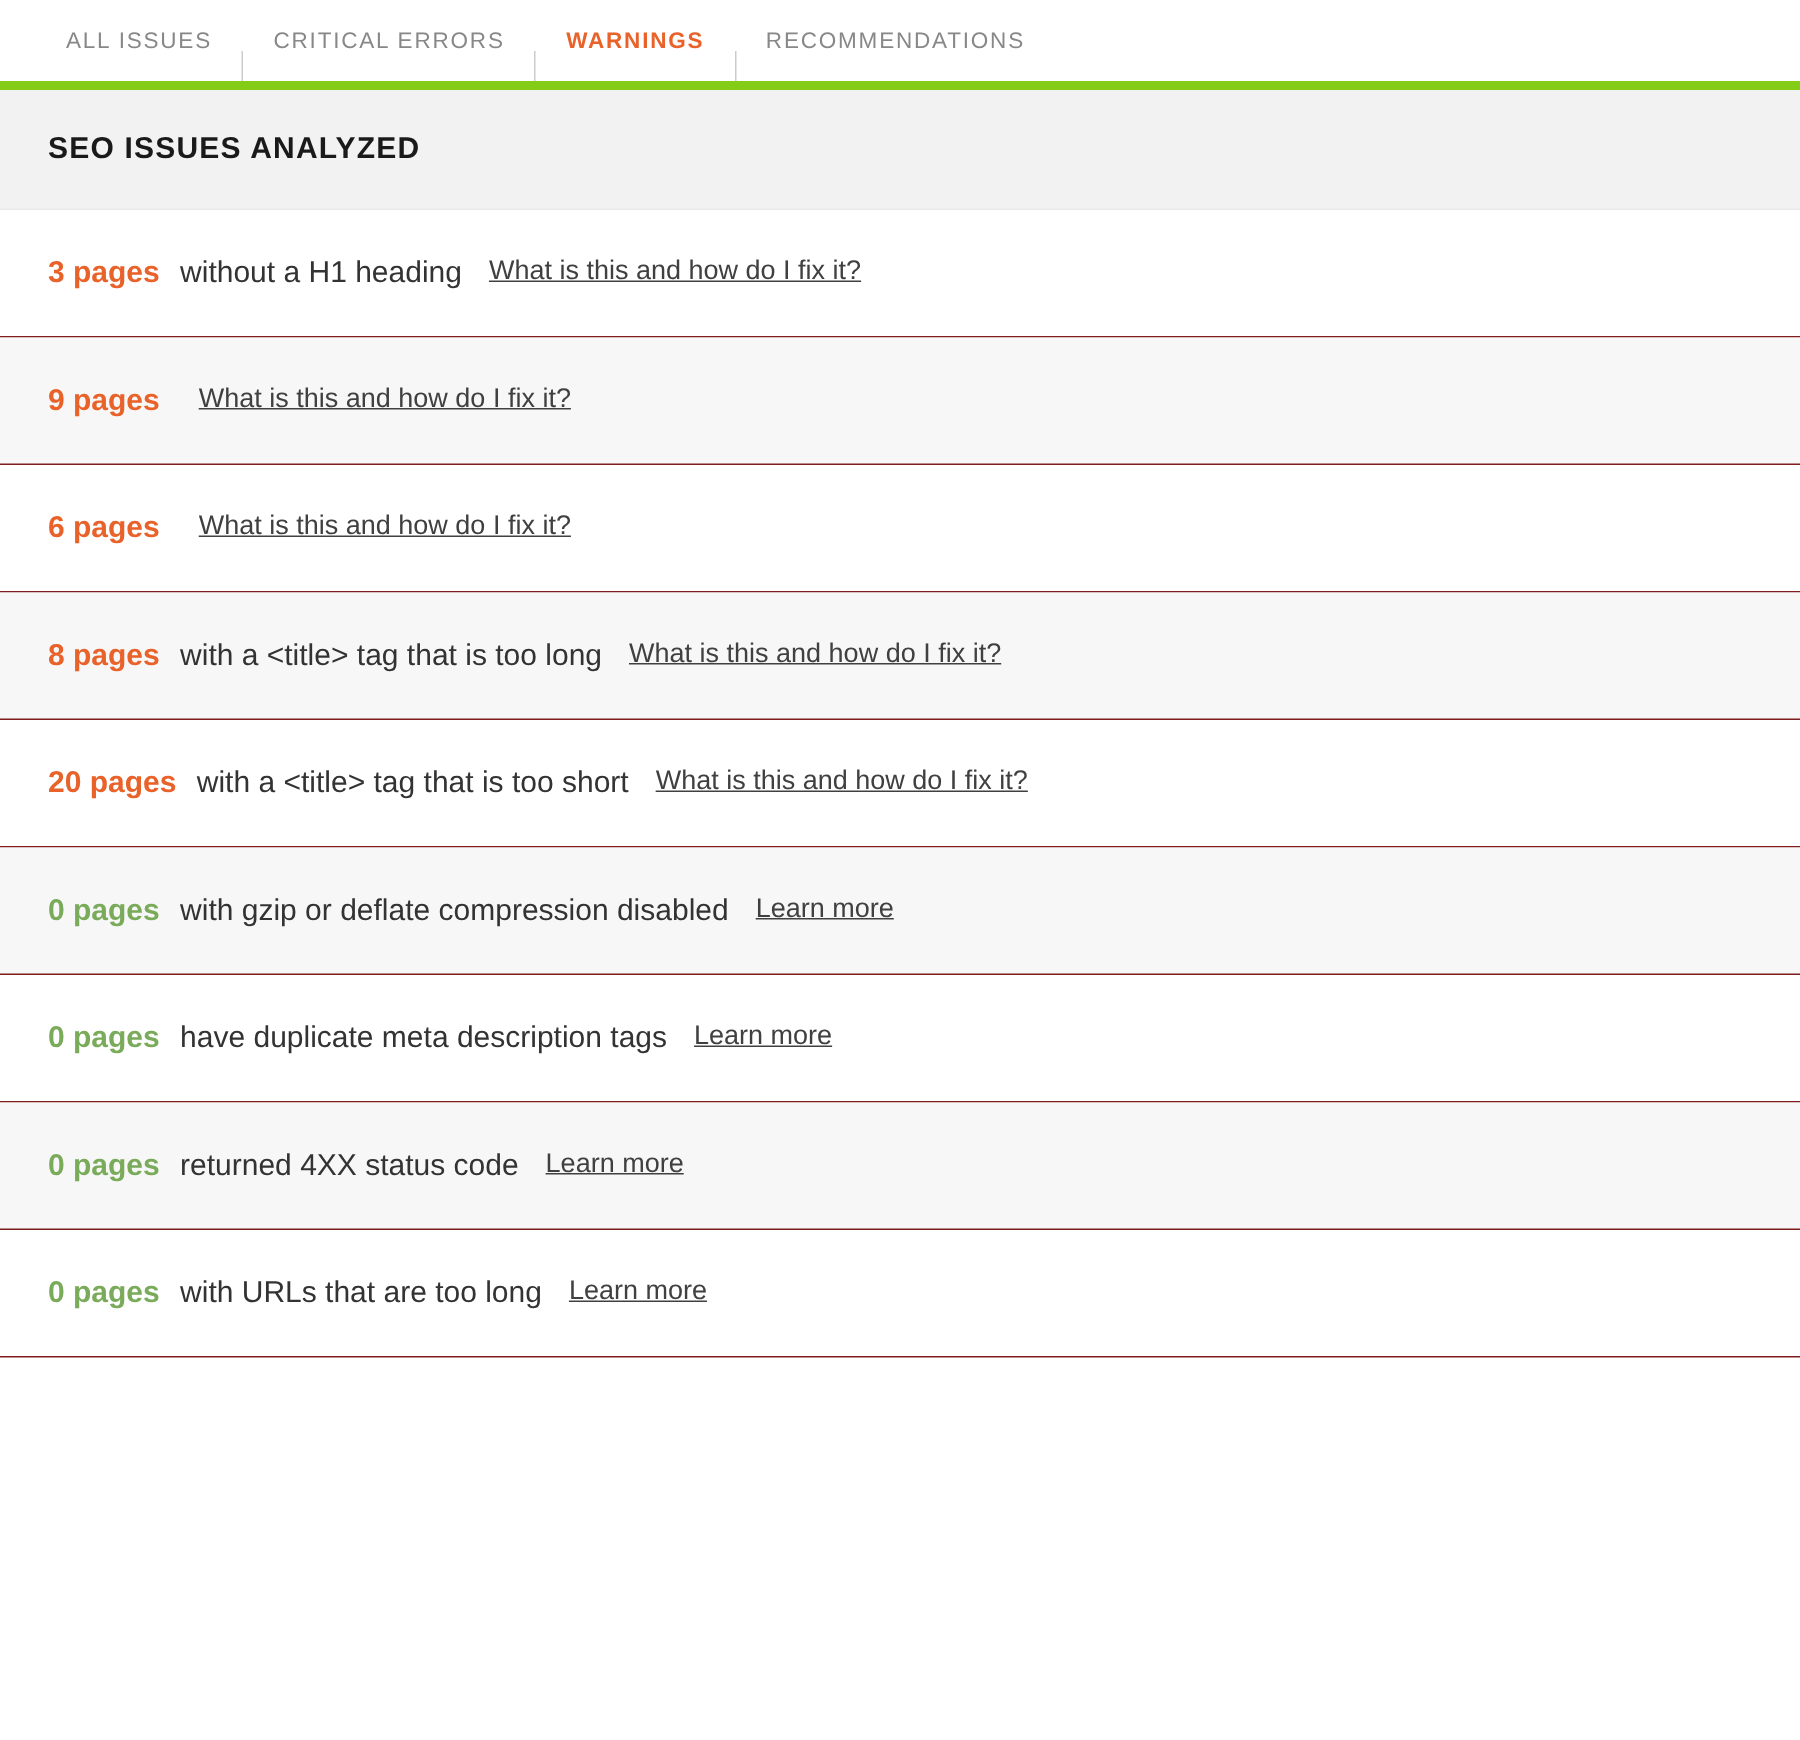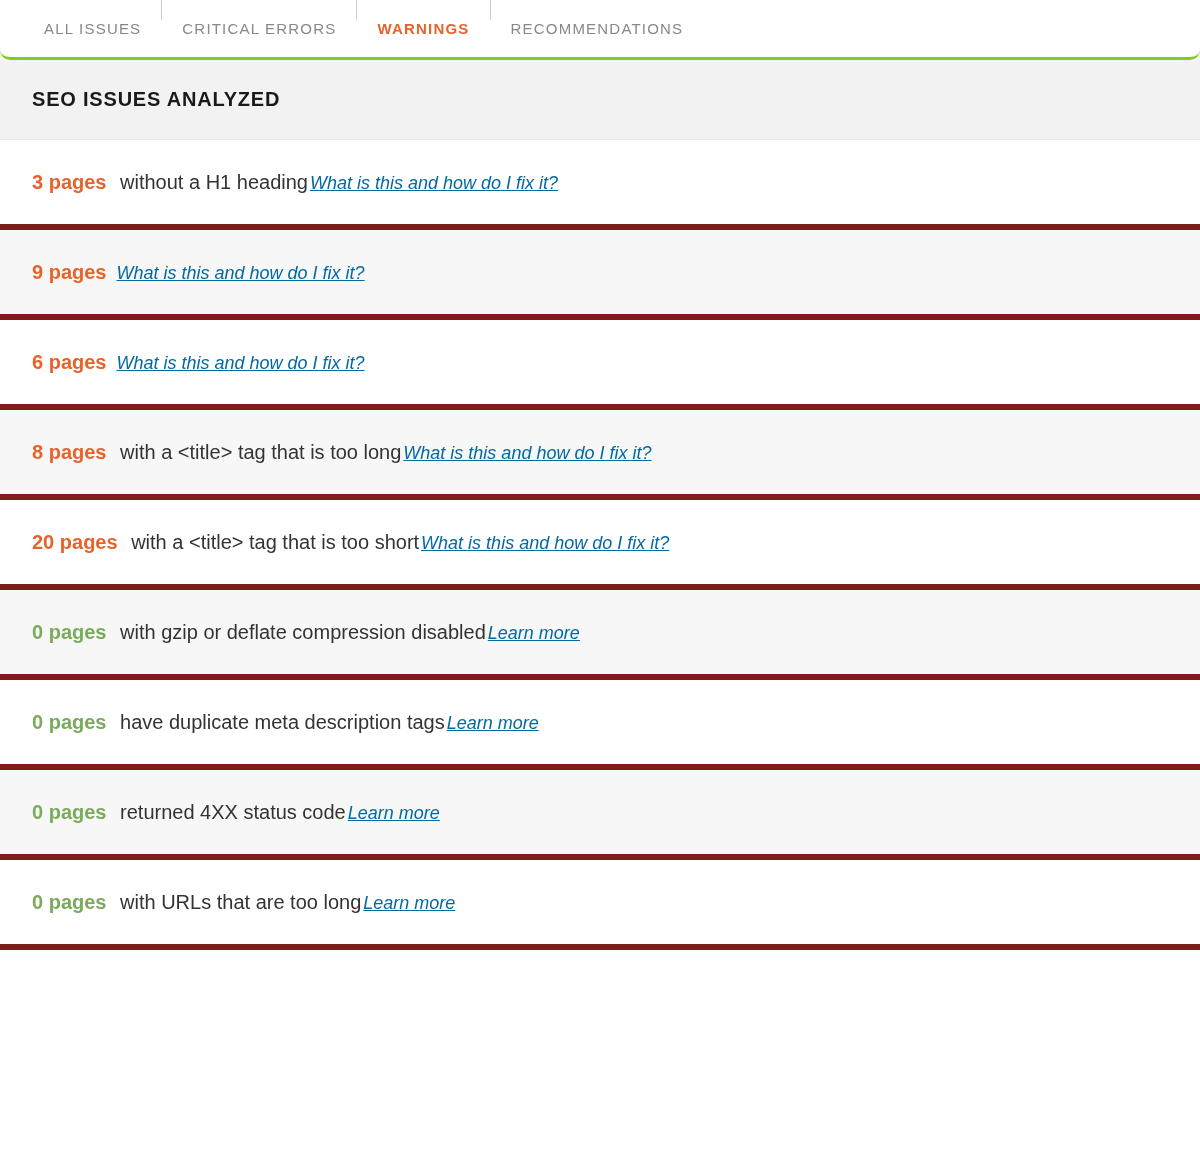--- a/index.html
+++ b/index.html
@@ -11,26 +11,25 @@
     body {
       font-family: -apple-system, BlinkMacSystemFont, 'Helvetica Neue', Arial, sans-serif;
       background: #ffffff;
       width: 1200px;
       min-height: 1160px;
       color: #333333;
     }
 
     .nav-tabs {
       display: flex;
-      align-items: flex-start;
-      border-bottom: 3px solid #84cc16;
+      align-items: flex-end;
+      border-bottom: 6px solid #84cc16;
       padding: 0 24px;
       height: 60px;
       background: #ffffff;
-      border-radius: 10px;
     }
 
     .nav-tab {
       font-size: 15px;
       font-weight: 500;
       letter-spacing: 0.08em;
       text-transform: uppercase;
       color: #888888;
       padding: 0 20px;
       cursor: pointer;
@@ -65,23 +64,23 @@
     .section-title {
       font-size: 20px;
       font-weight: 800;
       color: #1a1a1a;
       letter-spacing: 0.04em;
       text-transform: uppercase;
     }
 
     .issue-row {
       padding: 28px 32px;
-      border-bottom: 6px solid #7f1d1d;
+      border-bottom: 1px solid #7f1d1d;
       display: flex;
-      align-items: flex-end;
+      align-items: flex-start;
       font-size: 20px;
       line-height: 1.4;
       background: #ffffff;
     }
 
     .issue-row.shaded {
       background: #f7f7f7;
     }
 
     .issue-count {
@@ -93,27 +92,26 @@
     .issue-count.zero {
       color: #7aab5a;
     }
 
     .issue-text {
       color: #333333;
       font-weight: 400;
     }
 
     .issue-link {
-      color: #0369a1;
+      color: #404040;
       text-decoration: underline;
-      margin-left: 2px;
+      margin-left: 18px;
       font-size: 18px;
       cursor: pointer;
       white-space: nowrap;
-      font-style: italic;
     }
   </style>
 </head>
 <body>
 
 <nav class="nav-tabs">
   <a class="nav-tab">ALL ISSUES</a>
   <div class="nav-divider"></div>
   <a class="nav-tab">CRITICAL ERRORS</a>
   <div class="nav-divider"></div>

